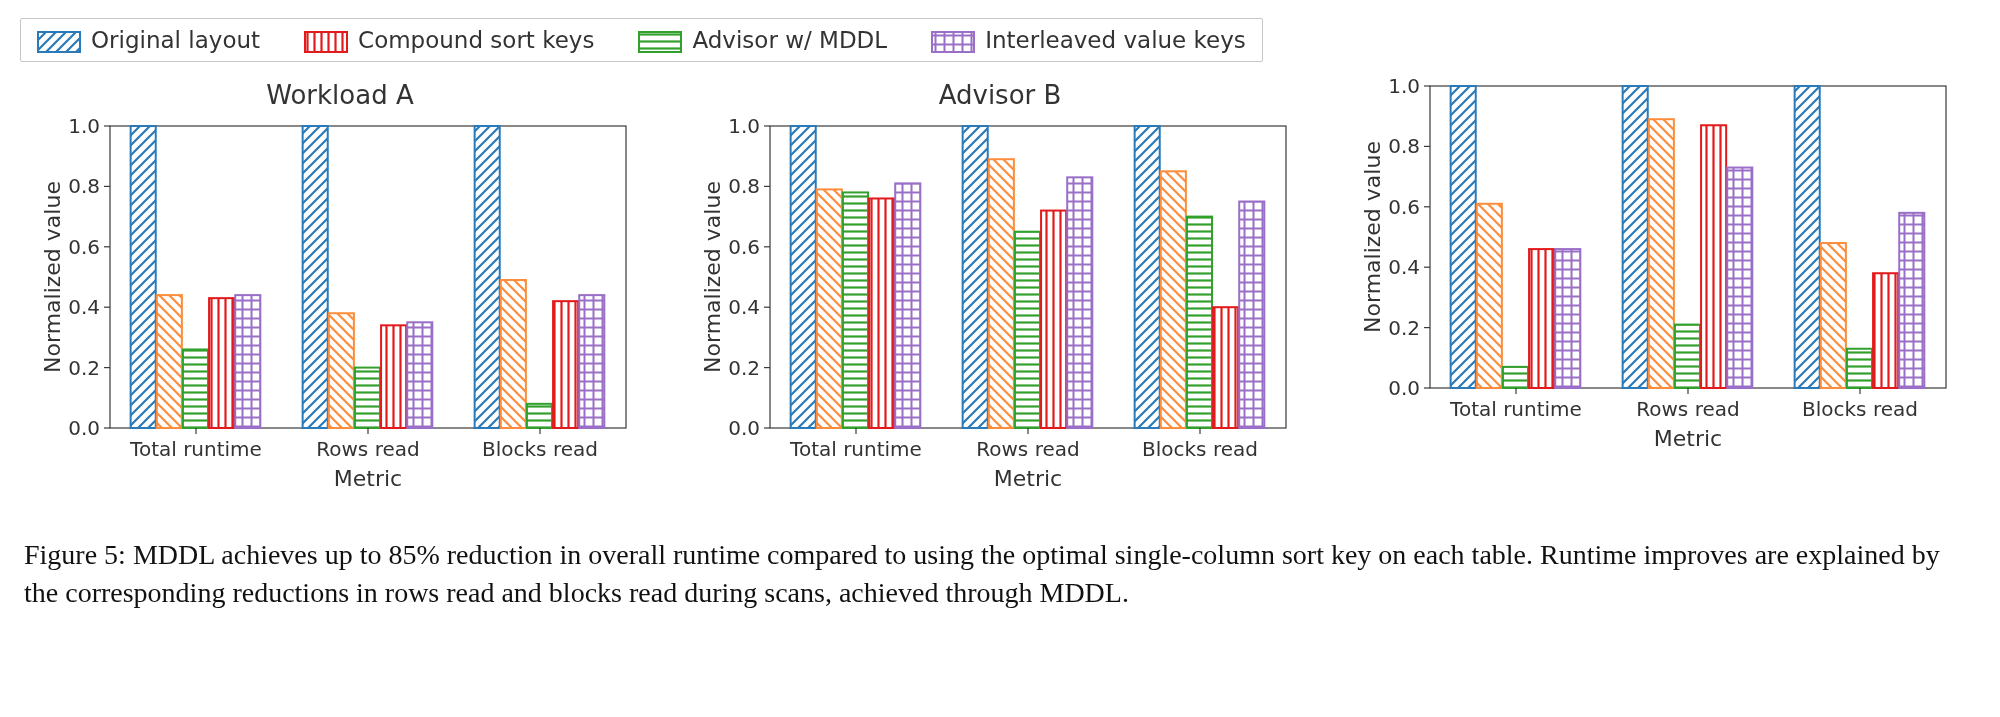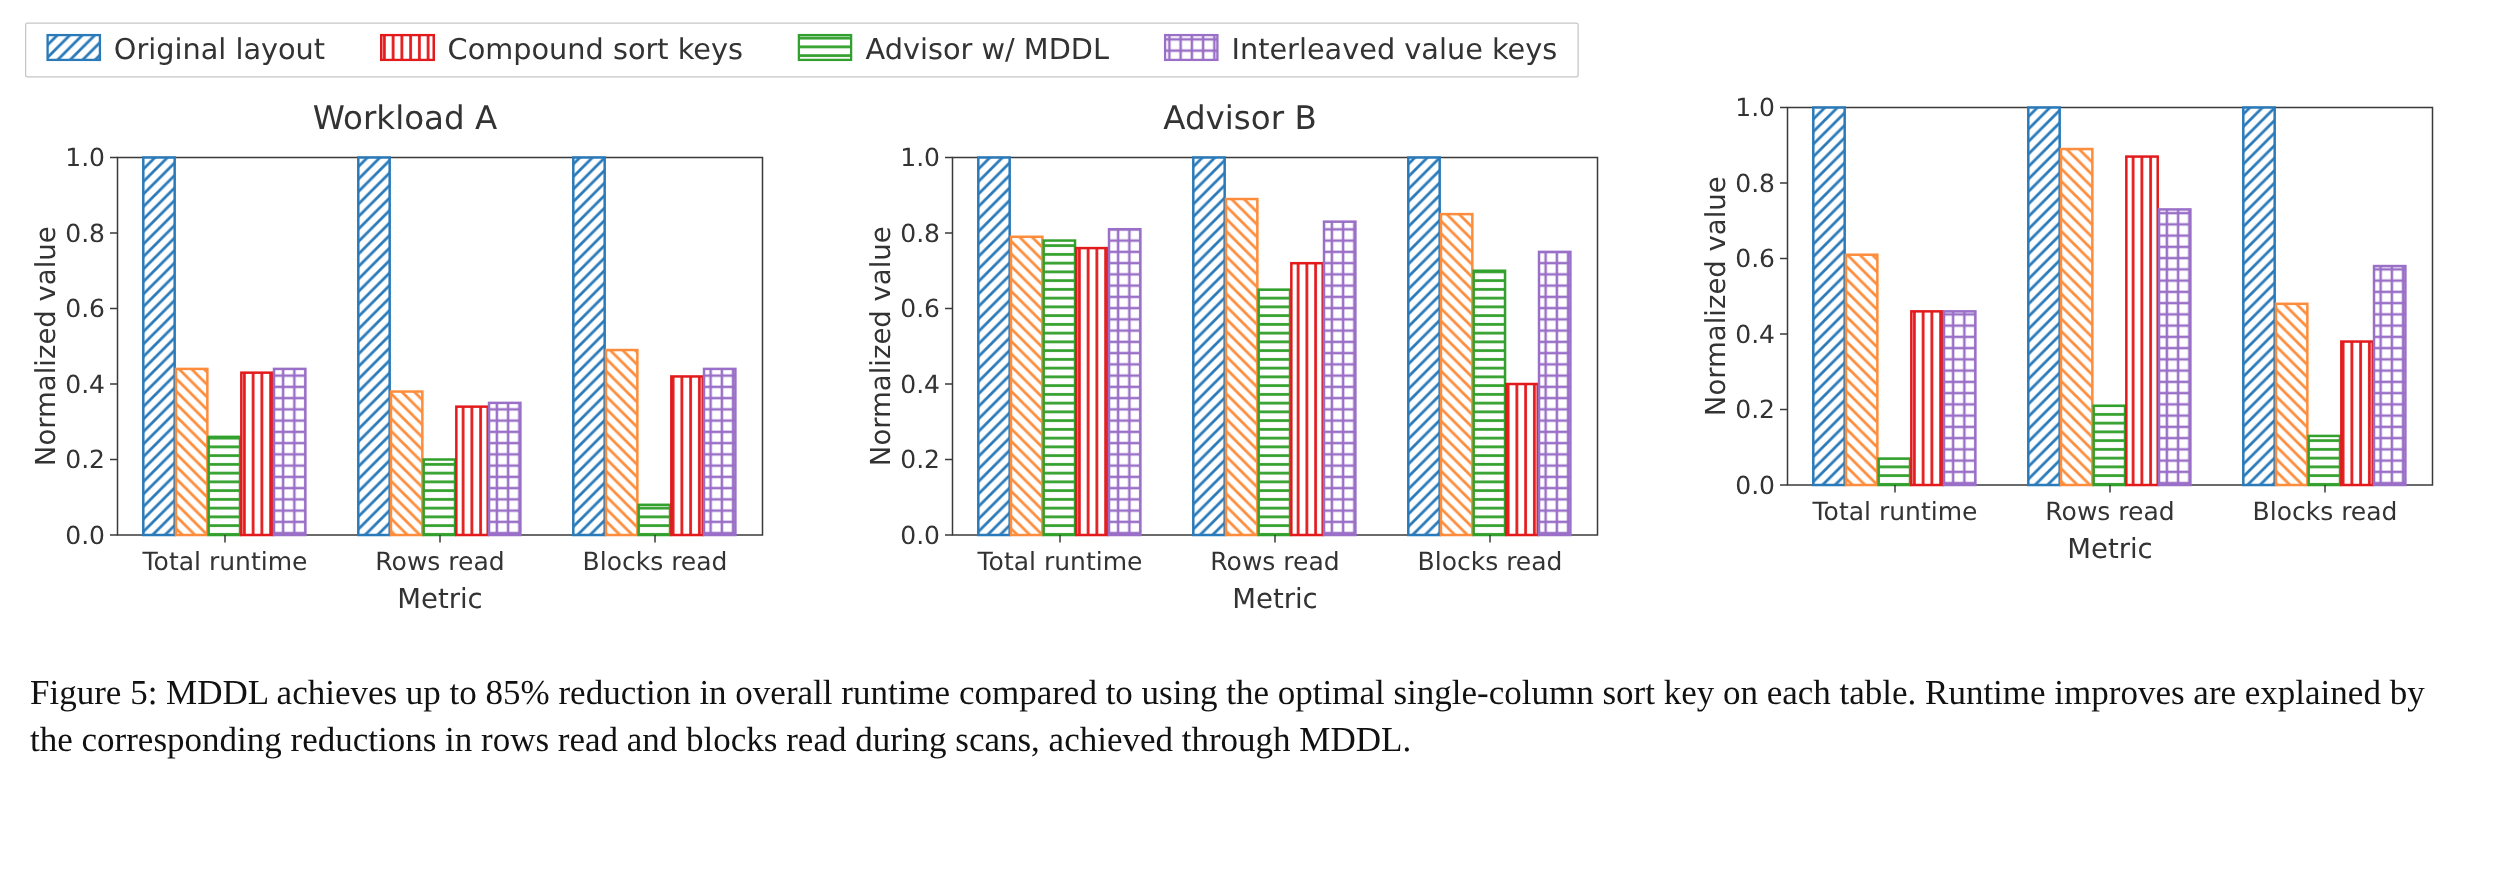--- a/index.html
+++ b/index.html
@@ -26,34 +26,34 @@
     border-radius: 2px;
     padding: 8px 16px;
     display: flex;
     align-items: center;
     gap: 44px;
     width: fit-content;
     font-size: 23px;
     color: #333;
     margin-bottom: 14px;
   }
-  .legend-item { display: flex; align-items: flex-start; gap: 10px; }
+  .legend-item { display: flex; align-items: flex-end; gap: 10px; }
   
   .hatch-blue   { fill: url(#p-blue);   stroke: var(--c-blue);   }
   .hatch-orange { fill: url(#p-orange); stroke: var(--c-orange); }
   .hatch-green  { fill: url(#p-green);  stroke: var(--c-green);  }
   .hatch-red    { fill: url(#p-red);    stroke: var(--c-red);    }
   .hatch-purple { fill: url(#p-purple); stroke: var(--c-purple); }
   .swatch-svg   { display:block; }
   
   .charts-row {
     display: flex;
     justify-content: space-between;
     gap: 22px;
-    margin: 0 20px 26px 4px;
+    margin: 0 20px 26px 20px;
   }
   .chart-cell { width: 600px; }
   .chart-title {
     text-align: center;
     font-size: 26px;
     color: #333;
     margin: 4px 0 6px 0;
   }
   .axis-label, .tick-label {
     font-family: var(--font);

